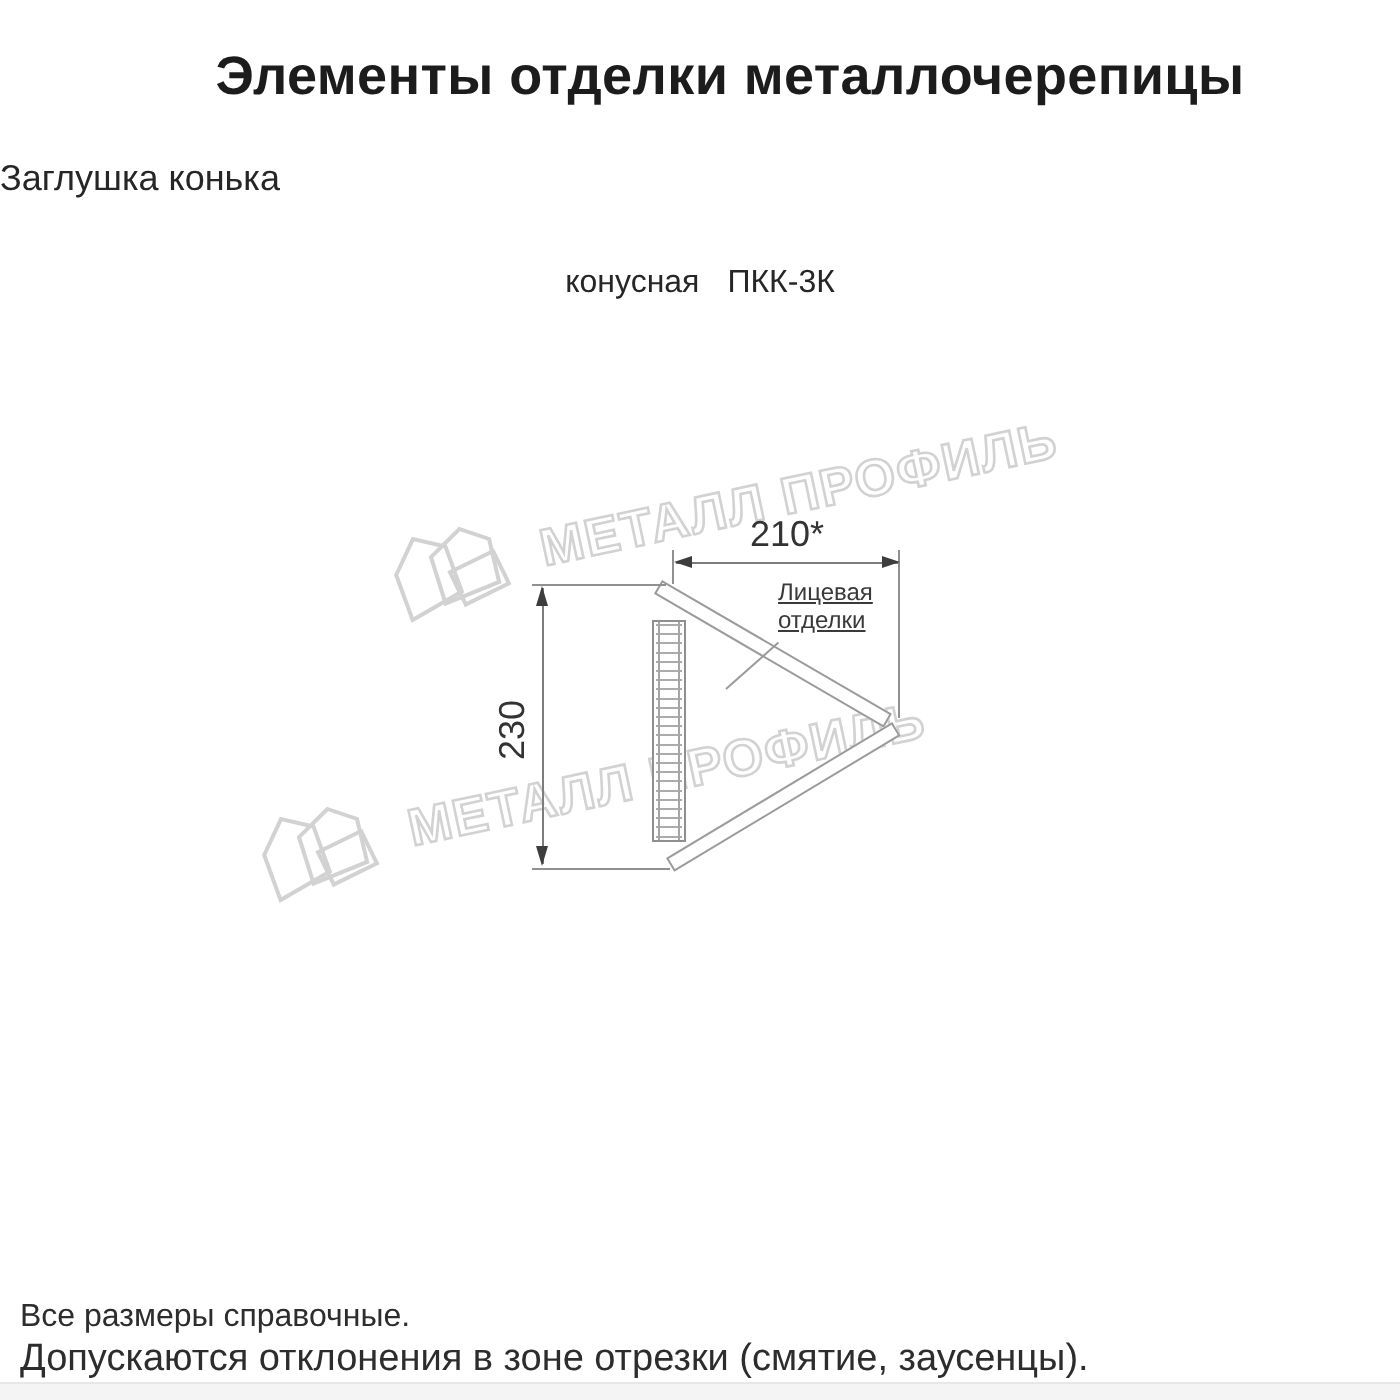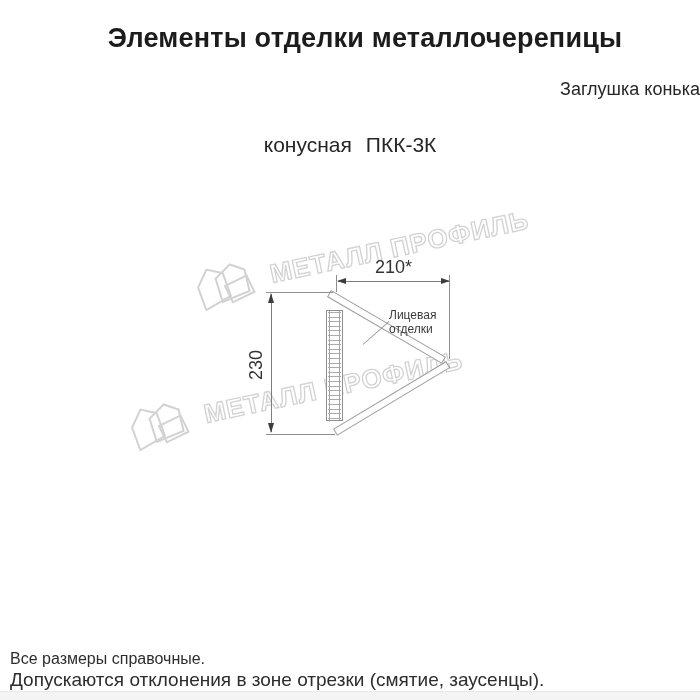--- a/index.html
+++ b/index.html
@@ -6,24 +6,24 @@
   body {
     width:700px; height:700px; position:relative; overflow:hidden;
     background:#ffffff;
     font-family:"Liberation Sans", sans-serif;
   }
   .abs { position:absolute; }
 
   
   .title { left:0; right:0; top:23px; text-align:center;
            font-size:27px; font-weight:bold; color:#1c1c1c; letter-spacing:.2px;padding-left:30px; }
-  .prod-name { left:0; right:0; top:80px; text-align:right;
+  .prod-name { left:0; right:0; top:80px; text-align:left;
                font-size:18px; line-height:19px; color:#262626; }
   .prod-type { left:0; right:0; top:133px; text-align:center;
-               font-size:21px; color:#262626; }
+               font-size:16px; color:#262626; }
   .prod-type .code { margin-left:14px; }
 
   
   .wm { height:56px; display:flex; align-items:center; gap:10px;
         transform-origin:left center; z-index:1; pointer-events:none; }
   .wm-a { left:196px; top:262px; transform:rotate(-12deg); }
   .wm-b { left:130px; top:402px; transform:rotate(-12deg); }
   .wm-text { font-size:26px; font-weight:bold; letter-spacing:1px; white-space:nowrap;
              color:#ffffff; -webkit-text-stroke:1.3px #d2d2d2; }
   .wm svg { flex:0 0 auto; }
@@ -42,22 +42,22 @@
           border:1px solid #8f8f8f; background:#ffffff; z-index:2; }
   .band .ribs { position:absolute; left:1px; right:1px; top:1px; bottom:1px;
           background:repeating-linear-gradient(to bottom,#ababab 0 1px,transparent 1px 4.6px); }
   .band .iv { position:absolute; top:0; bottom:0; width:1px; background:#a5a5a5; }
 
   .strip { box-sizing:border-box; height:8px; border:1px solid #9b9b9b; background:#ffffff;
            transform-origin:top left; z-index:3; }
   .strip-top    { left:331px; top:290px; width:133px; transform:rotate(30.2deg); }
   .strip-bottom { left:333px; top:429px; width:132px; transform:rotate(-31deg); }
 
-  .face-label { left:389px; top:309px; font-size:12px; line-height:13.5px;
-                color:#3a3a3a; z-index:5; }
+  .face-label { left:389px; top:290px; font-size:12px; line-height:13.5px;
+                color:#3a3a3a; z-index:5;text-decoration:underline; }
   .leader { left:363px; top:344px; width:35px; height:1px; background:#9b9b9b;
             transform:rotate(-41.5deg); transform-origin:left center; z-index:4; }
 
   .dim-w-label { left:337px; top:257px; width:113px; text-align:center; }
   .dim-h-label { left:226px; top:355px; width:60px; height:20px; text-align:center;
                  transform:rotate(-90deg); }
 
   
   .note1 { left:10px; top:650px; font-size:16px; color:#2d2d2d; }
   .note2 { left:10px; top:669px; font-size:19px; color:#2d2d2d; }

